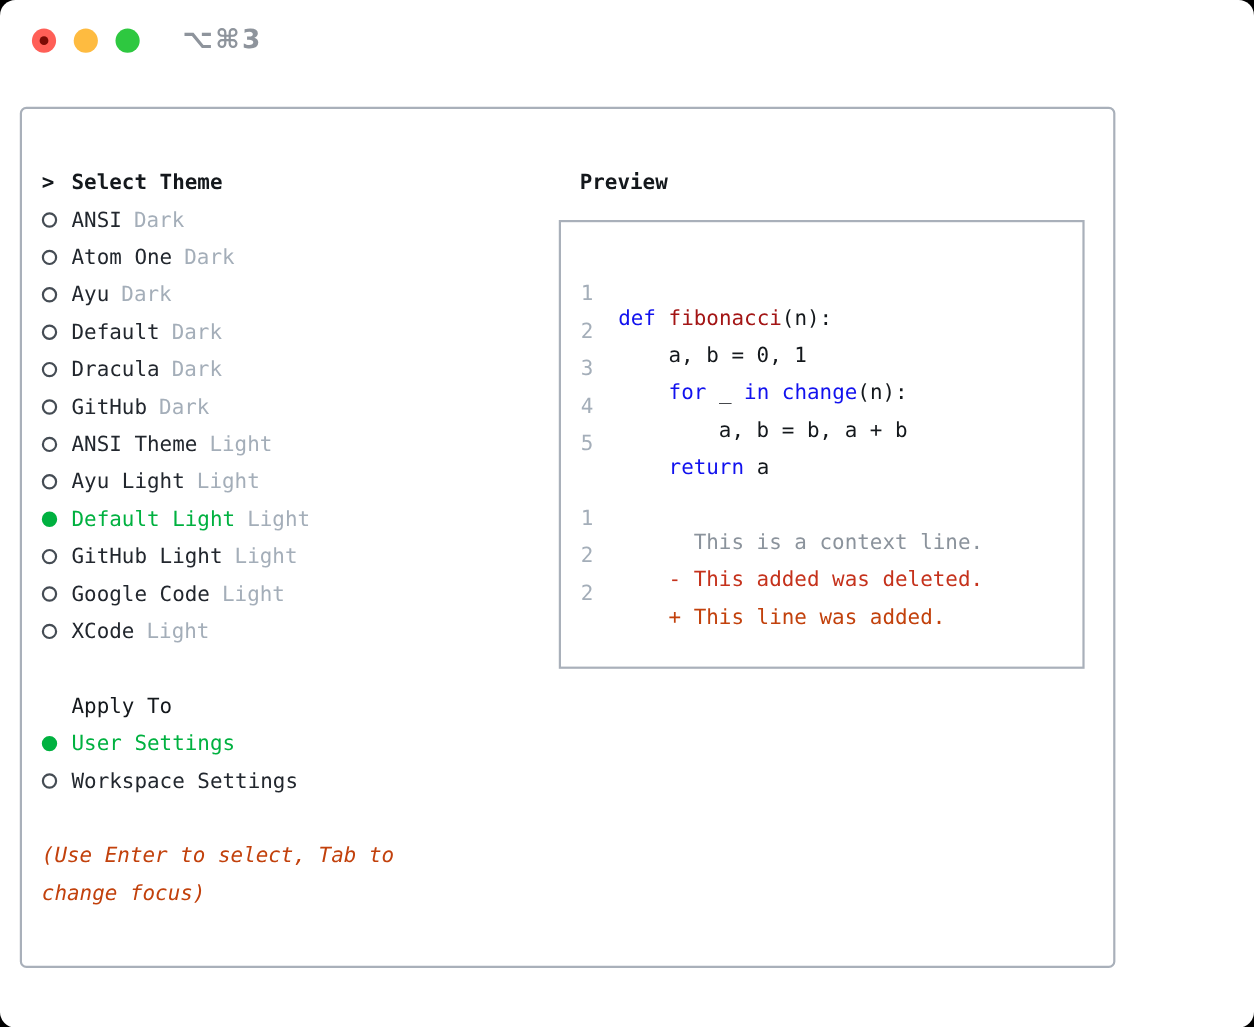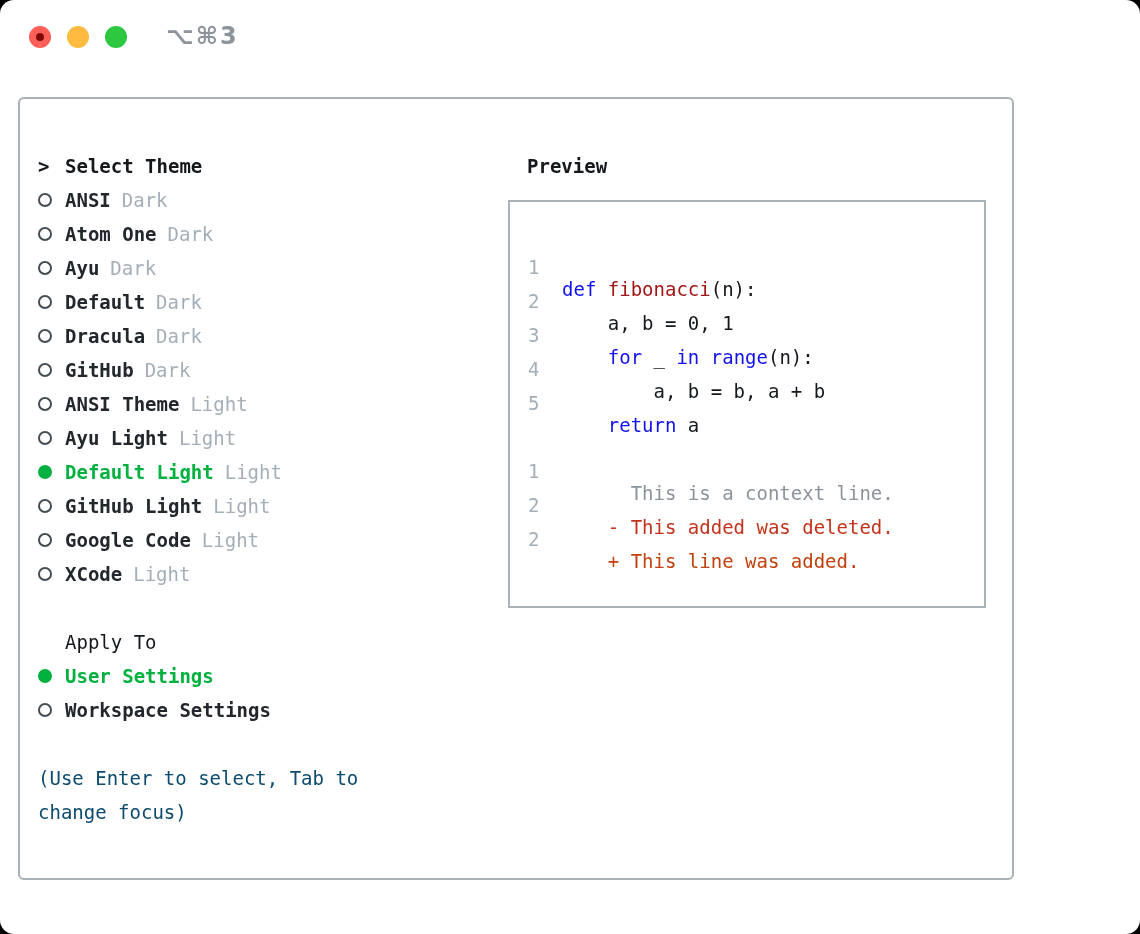--- a/index.html
+++ b/index.html
@@ -26,24 +26,24 @@
     border:2px solid #a9b0ba;border-radius:6px;background:#fff;box-sizing:border-box;
   }
   .left-col{position:absolute;left:18px;top:50px;font-size:19px;color:#22272e;}
   .row{display:flex;align-items:center;height:34px;white-space:pre;}
   .marker{width:27px;display:flex;align-items:center;flex:0 0 27px;}
   .gt{font-weight:bold;color:#14181c;}
   .dot{width:14px;height:14px;border:2px solid #454c54;border-radius:50%;box-sizing:border-box;}
   .dot.sel{background:#00b140;border-color:#00b140;}
   .header-row{font-weight:bold;color:#14181c;}
   .variant{color:#a4aeb9;margin-left:11px;}
-  .option .label{color:#22272e;font-weight:bold;}
+  .option .label{color:#22272e;}
   .option.selected .label{color:#00b140;}
   .spacer{height:34px;}
-  .hint{color:#0c4a6e;width:334px;line-height:34px;white-space:normal;}
+  .hint{color:#c2410c;width:334px;line-height:34px;white-space:normal;font-style:italic;}
   
   .preview-title{position:absolute;left:482px;top:50px;height:34px;display:flex;align-items:center;
     font-size:19px;font-weight:bold;color:#14181c;margin-left:25px;}
   .preview-box{
     position:absolute;left:488px;top:101px;width:478px;height:408px;
     border:2px solid #a9b0ba;box-sizing:border-box;background:#fff;
     padding:48px 0 0 18px;font-size:19px;overflow:hidden;
   }
   .cline{display:flex;height:34px;align-items:center;white-space:pre;}
   .lnum{flex:0 0 23px;color:#a4aeb9;}
@@ -107,21 +107,21 @@
 
       <div class="hint">(Use Enter to select, Tab to change focus)</div>
     </div>
 
     <div class="preview-title">Preview</div>
 
     <div class="preview-box">
       <div id="code-block">
           <div class="cline"><span class="lnum">1</span><span class="lcontent"><span class="tok-kw">def</span><span class="tok-plain"> </span><span class="tok-fn">fibonacci</span><span class="tok-plain">(n):</span></span></div>
           <div class="cline"><span class="lnum">2</span><span class="lcontent"><span class="tok-plain">    a, b = 0, 1</span></span></div>
-          <div class="cline"><span class="lnum">3</span><span class="lcontent"><span class="tok-plain">    </span><span class="tok-kw">for</span><span class="tok-plain"> _ </span><span class="tok-kw">in</span><span class="tok-plain"> </span><span class="tok-kw">range</span><span class="tok-plain">(n):</span></span></div>
+          <div class="cline"><span class="lnum">3</span><span class="lcontent"><span class="tok-plain">    </span><span class="tok-kw">for</span><span class="tok-plain"> _ </span><span class="tok-kw">in</span><span class="tok-plain"> </span><span class="tok-kw">change</span><span class="tok-plain">(n):</span></span></div>
           <div class="cline"><span class="lnum">4</span><span class="lcontent"><span class="tok-plain">        a, b = b, a + b</span></span></div>
           <div class="cline"><span class="lnum">5</span><span class="lcontent"><span class="tok-plain">    </span><span class="tok-kw">return</span><span class="tok-plain"> a</span></span></div>
         </div>
       <div id="diff-block" class="diff-block">
           <div class="cline"><span class="lnum">1</span><span class="lcontent"><span class="tok-ctx">      This is a context line.</span></span></div>
           <div class="cline"><span class="lnum">2</span><span class="lcontent"><span class="tok-del">    - This added was deleted.</span></span></div>
           <div class="cline"><span class="lnum">2</span><span class="lcontent"><span class="tok-add">    + This line was added.</span></span></div>
         </div>
     </div>
 

